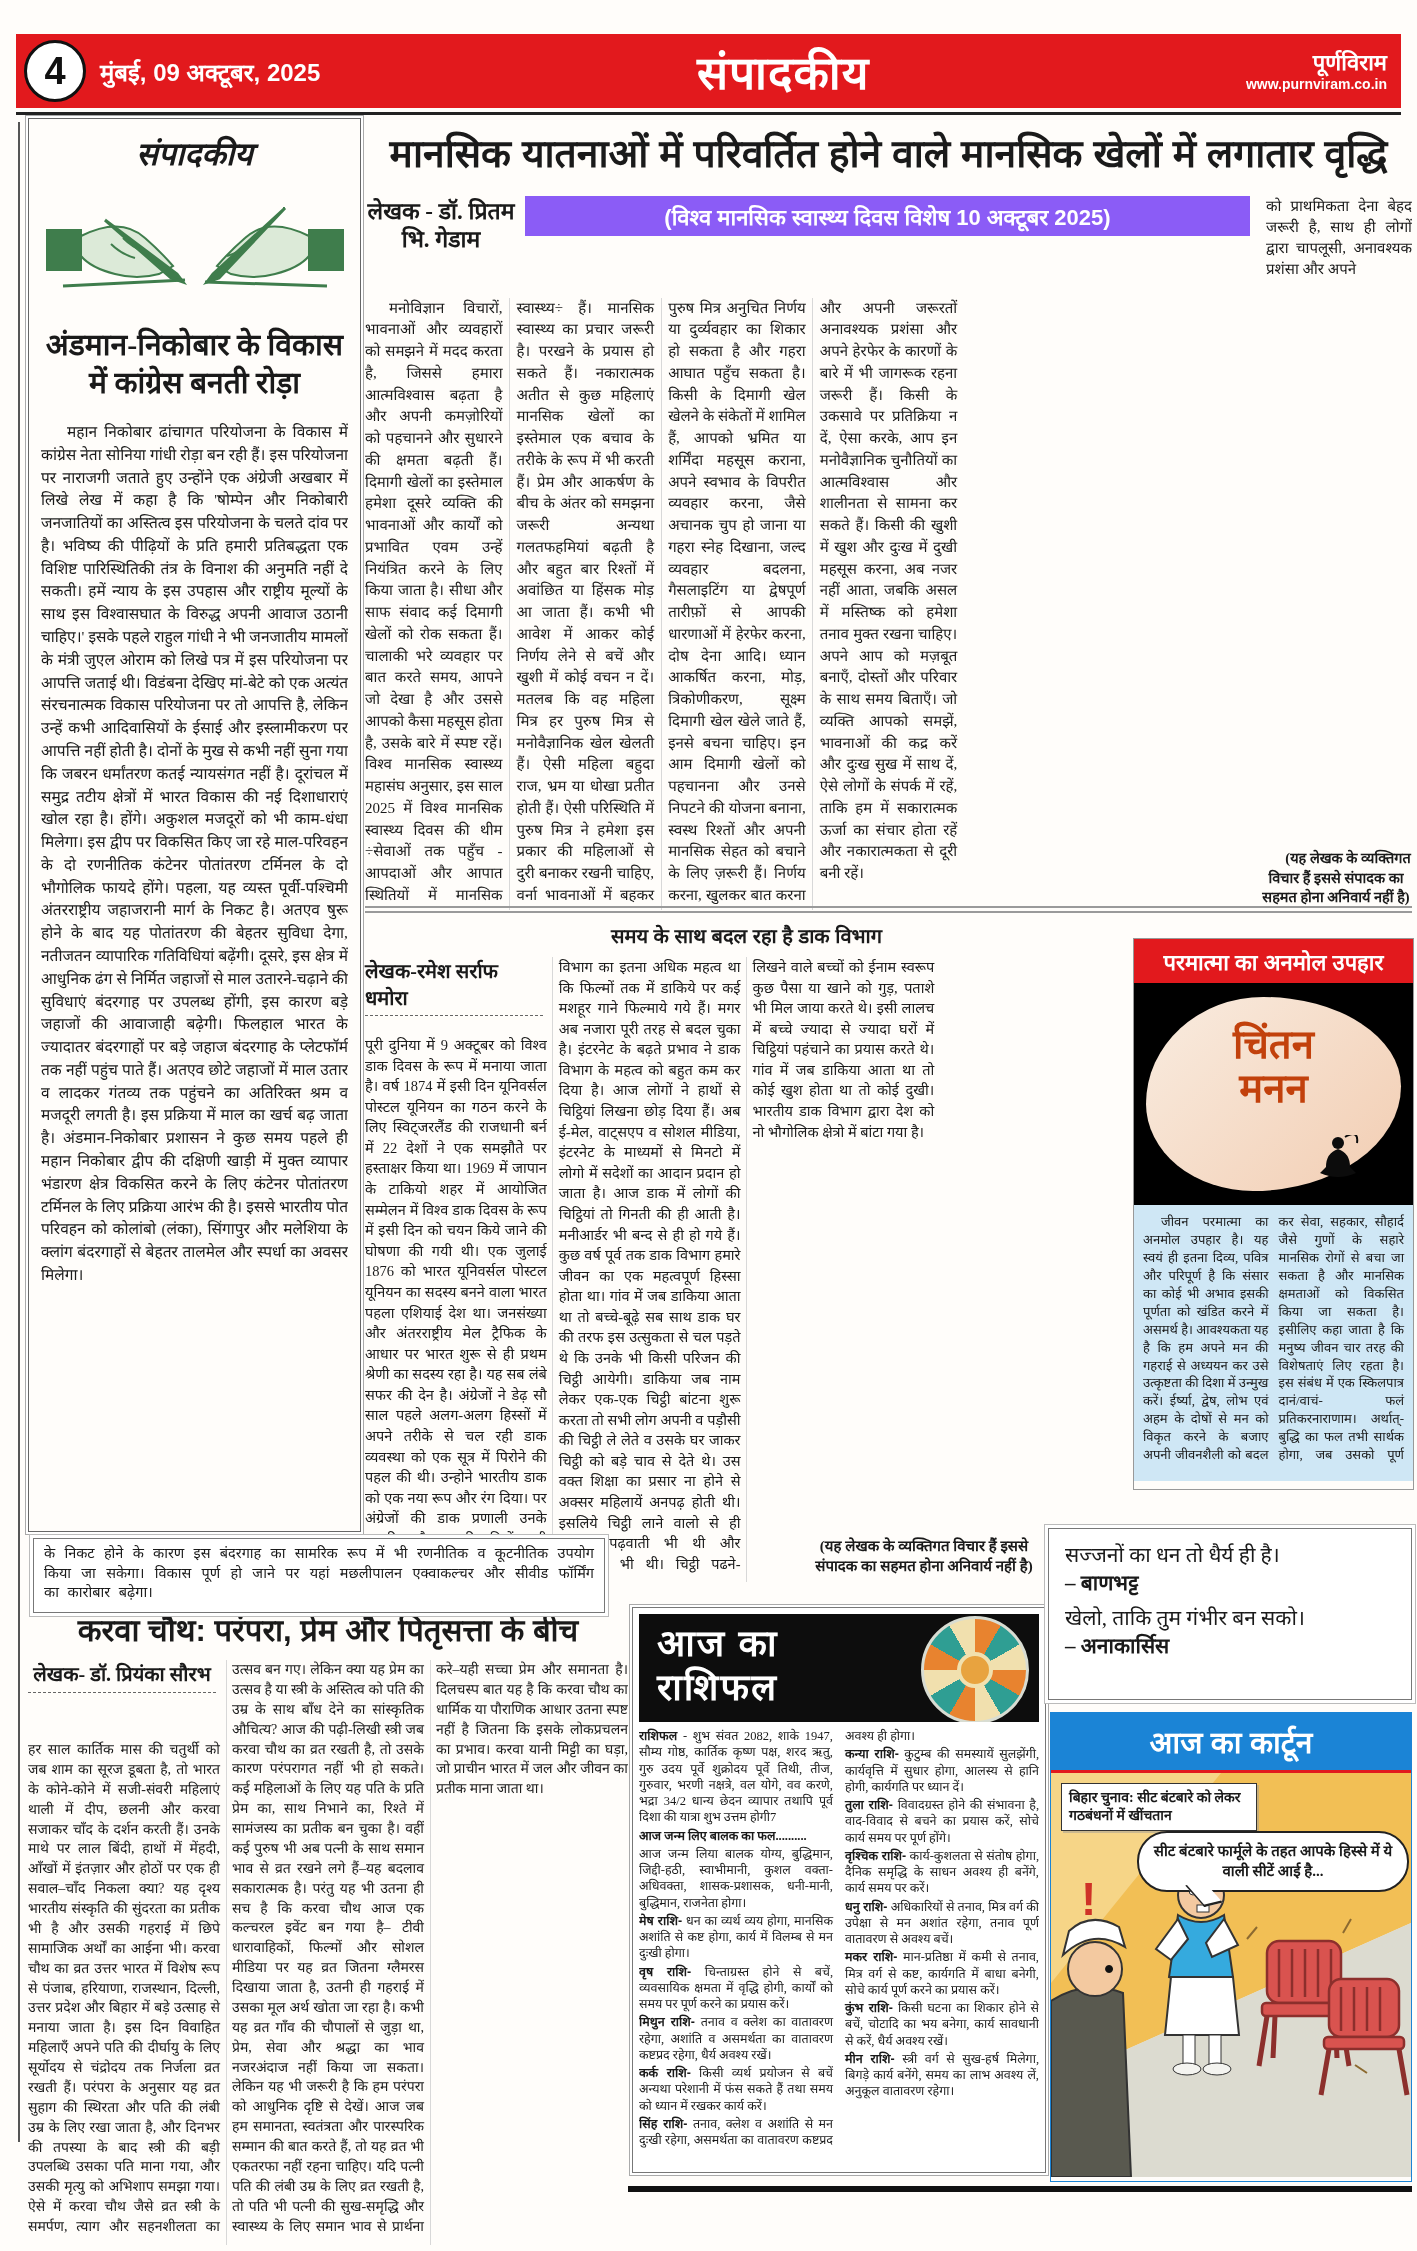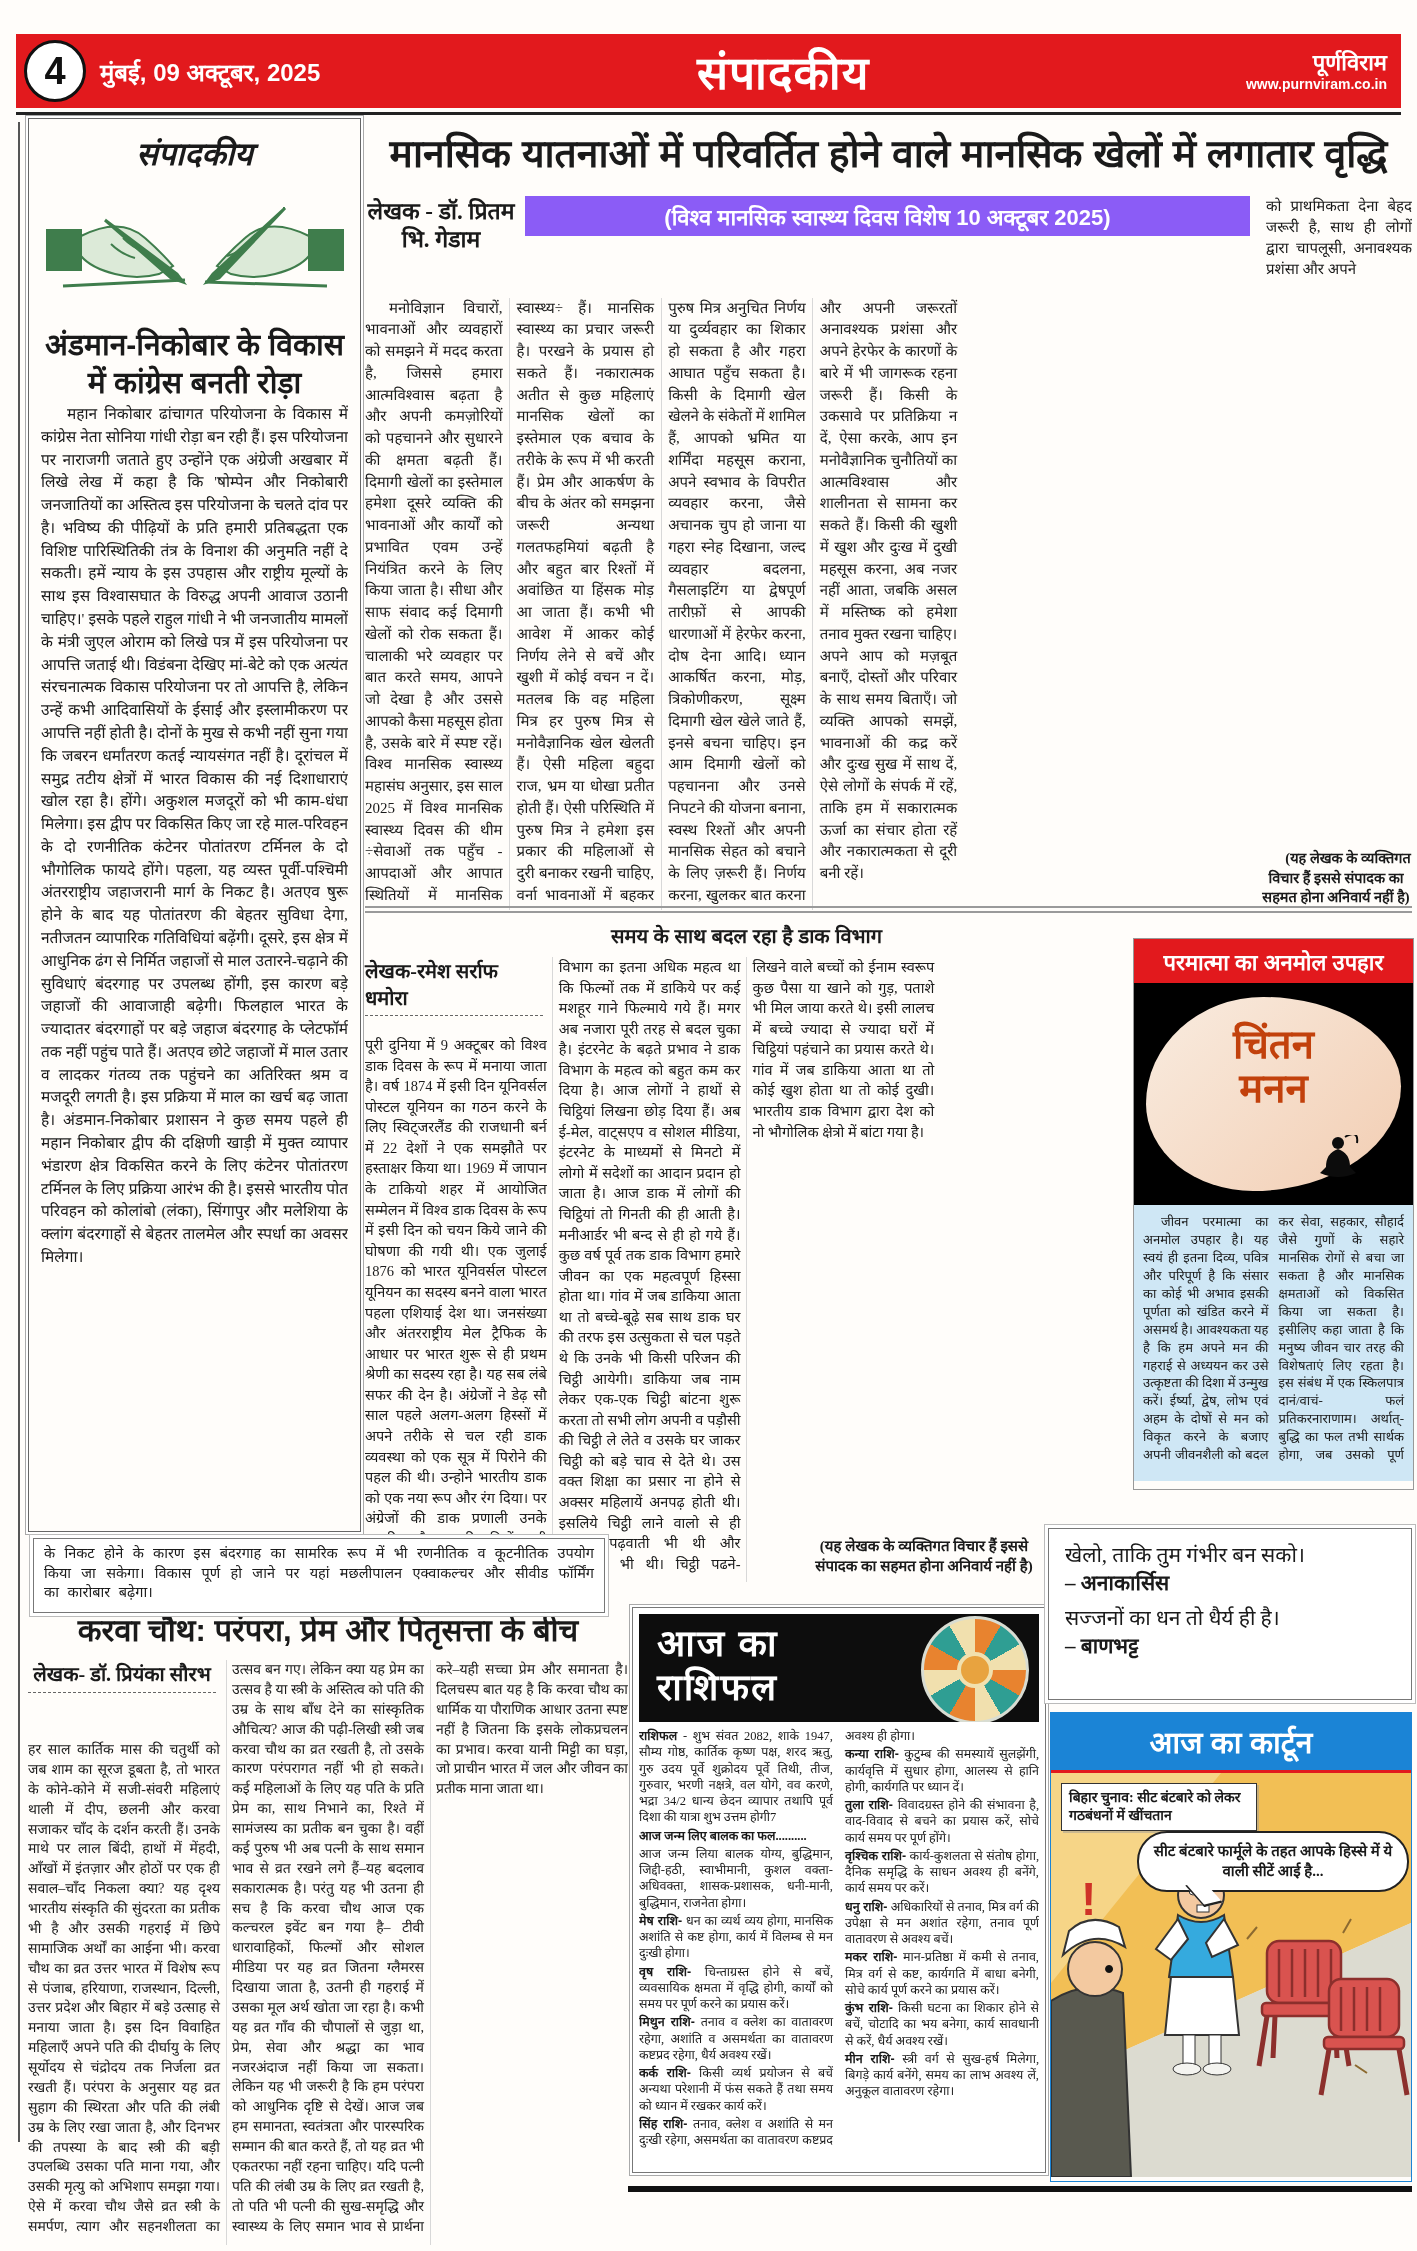--- a/index.html
+++ b/index.html
@@ -18,22 +18,22 @@
   .brand-site{font-size:14px;font-weight:bold;}
   .head-rule{position:absolute;left:16px;top:112px;width:1385px;height:3px;background:#222;}
   .edge-line{position:absolute;left:18px;top:122px;width:2px;height:2020px;background:#555;}
 
   
   .editorial-box{position:absolute;left:28px;top:118px;width:333px;height:1414px;
                  border:1px solid #666;box-shadow:0 0 0 2px #fff,0 0 0 3px #aaa;padding:10px 12px;
                  box-sizing:border-box;overflow:hidden;}
   .script-title{text-align:center;font-size:32px;font-weight:bold;font-style:italic;margin:2px 0 4px;}
   .hands-illustration{display:block;margin:0 auto;}
-  .editorial-headline{font-family:Liberation Sans, sans-serif;font-size:30px;font-weight:bold;
-                      text-align:center;line-height:1.25;margin:8px 0 2px;}
+  .editorial-headline{font-family:Liberation Serif, serif;font-size:30px;font-weight:bold;
+                      text-align:center;line-height:1.25;margin:8px 0 20px;}
   .editorial-body{font-size:15.5px;line-height:1.47;text-align:justify;text-indent:26px;overflow:hidden;height:1030px;}
 
   .conclusion-box{position:absolute;left:33px;top:1538px;width:572px;height:75px;background:#fff;z-index:3;
                   border:1px solid #777;box-shadow:0 0 0 3px #fff,0 0 0 4px #bbb;
                   padding:6px 10px;box-sizing:border-box;font-size:14.5px;line-height:1.35;text-align:justify;overflow:hidden;font-family:Liberation Mono, monospace;}
 
   
   .main-article{position:absolute;left:365px;top:113px;width:1047px;}
   .main-headline{font-family:"Liberation Sans",sans-serif;font-size:39px;font-weight:bold;text-align:center;
                  line-height:1.3;margin:16px;white-space:nowrap;}
@@ -198,23 +198,23 @@
           <path d="M23,14 q12,4 12,18 l6,6 q-18,8 -36,0 l6,-6 q0,-14 12,-18z"></path>
           <path d="M30,2 q14,-8 12,6" stroke="#0c0c0c" stroke-width="2" fill="none"></path>
         </g>
       </svg>
     </div>
     <div class="paramatma-body">जीवन परमात्मा का अनमोल उपहार है। यह स्वयं ही इतना दिव्य, पवित्र और परिपूर्ण है कि संसार का कोई भी अभाव इसकी पूर्णता को खंडित करने में असमर्थ है। आवश्यकता यह है कि हम अपने मन की गहराई से अध्ययन कर उसे उत्कृष्टता की दिशा में उन्मुख करें। ईर्ष्या, द्वेष, लोभ एवं अहम के दोषों से मन को विकृत करने के बजाए अपनी जीवनशैली को बदल कर सेवा, सहकार, सौहार्द जैसे गुणों के सहारे मानसिक रोगों से बचा जा सकता है और मानसिक क्षमताओं को विकसित किया जा सकता है। इसीलिए कहा जाता है कि मनुष्य जीवन चार तरह की विशेषताएं लिए रहता है। इस संबंध में एक स्किलपात्र दानं/वाचं- फलं प्रतिकरनाराणाम। अर्थात्- बुद्धि का फल तभी सार्थक होगा, जब उसको पूर्ण विचार करके उस पर अमल करें। शरीर का सार सभी व्रतों को धारण करने से है। धन तभी सार्थक होगा, जब वह सुपात्र को दान के रूप में मिले और बात या वचन उसी से करें, जब व्यक्ति उस पर अमल करें। इसी का बेहतर तालमेल जीवन में बिठाना होता है। जो बिठा लेता है, वह भवसागर से पार हो जाता है और जो नहीं बिठा पाता वह दुख में पड़ा गोता खाता रहता है। आप जब तक इस गहराई को नहीं समझेंगे, अपने जीवन को सफल नहीं बना सकते। ज्ञान ही सच्चा धन है। जो इसे बांटता है, वह सदा समृद्ध रहता है।</div>
   </div>
 
   <div class="quote-box">
 
+      <p class="quote-line"><span>सज्जनों का धन तो धैर्य ही है।</span><br><b>– बाणभट्ट</b></p>
+
       <p class="quote-line"><span>खेलो, ताकि तुम गंभीर बन सको।</span><br><b>– अनाकार्सिस</b></p>
-
-      <p class="quote-line"><span>सज्जनों का धन तो धैर्य ही है।</span><br><b>– बाणभट्ट</b></p>
     </div>
 
   <div class="karwa-article">
     <h2 class="karwa-headline">करवा चौथ: परंपरा, प्रेम और पितृसत्ता के बीच</h2>
     <div class="karwa-bodywrap">
       <div class="karwa-byline">लेखक- डॉ. प्रियंका सौरभ</div>
       <div class="karwa-body">
         <span class="col-spacer-80"></span>
         <span>हर साल कार्तिक मास की चतुर्थी को जब शाम का सूरज डूबता है, तो भारत के कोने-कोने में सजी-संवरी महिलाएं थाली में दीप, छलनी और करवा सजाकर चाँद के दर्शन करती हैं। उनके माथे पर लाल बिंदी, हाथों में मेंहदी, आँखों में इंतज़ार और होठों पर एक ही सवाल–चाँद निकला क्या? यह दृश्य भारतीय संस्कृति की सुंदरता का प्रतीक भी है और उसकी गहराई में छिपे सामाजिक अर्थों का आईना भी। करवा चौथ का व्रत उत्तर भारत में विशेष रूप से पंजाब, हरियाणा, राजस्थान, दिल्ली, उत्तर प्रदेश और बिहार में बड़े उत्साह से मनाया जाता है। इस दिन विवाहित महिलाएँ अपने पति की दीर्घायु के लिए सूर्योदय से चंद्रोदय तक निर्जला व्रत रखती हैं। परंपरा के अनुसार यह व्रत सुहाग की स्थिरता और पति की लंबी उम्र के लिए रखा जाता है, और दिनभर की तपस्या के बाद स्त्री की बड़ी उपलब्धि उसका पति माना गया, और उसकी मृत्यु को अभिशाप समझा गया। ऐसे में करवा चौथ जैसे व्रत स्त्री के समर्पण, त्याग और सहनशीलता का उत्सव बन गए। लेकिन क्या यह प्रेम का उत्सव है या स्त्री के अस्तित्व को पति की उम्र के साथ बाँध देने का सांस्कृतिक औचित्य? आज की पढ़ी-लिखी स्त्री जब करवा चौथ का व्रत रखती है, तो उसके कारण परंपरागत नहीं भी हो सकते। कई महिलाओं के लिए यह पति के प्रति प्रेम का, साथ निभाने का, रिश्ते में सामंजस्य का प्रतीक बन चुका है। वहीं कई पुरुष भी अब पत्नी के साथ समान भाव से व्रत रखने लगे हैं–यह बदलाव सकारात्मक है। परंतु यह भी उतना ही सच है कि करवा चौथ आज एक कल्चरल इवेंट बन गया है– टीवी धारावाहिकों, फिल्मों और सोशल मीडिया पर यह व्रत जितना ग्लैमरस दिखाया जाता है, उतनी ही गहराई में उसका मूल अर्थ खोता जा रहा है। कभी यह व्रत गाँव की चौपालों से जुड़ा था, प्रेम, सेवा और श्रद्धा का भाव नजरअंदाज नहीं किया जा सकता। लेकिन यह भी जरूरी है कि हम परंपरा को आधुनिक दृष्टि से देखें। आज जब हम समानता, स्वतंत्रता और पारस्परिक सम्मान की बात करते हैं, तो यह व्रत भी एकतरफा नहीं रहना चाहिए। यदि पत्नी पति की लंबी उम्र के लिए व्रत रखती है, तो पति भी पत्नी की सुख-समृद्धि और स्वास्थ्य के लिए समान भाव से प्रार्थना करे–यही सच्चा प्रेम और समानता है। दिलचस्प बात यह है कि करवा चौथ का धार्मिक या पौराणिक आधार उतना स्पष्ट नहीं है जितना कि इसके लोकप्रचलन का प्रभाव। करवा यानी मिट्टी का घड़ा, जो प्राचीन भारत में जल और जीवन का प्रतीक माना जाता था।</span>
       </div>

